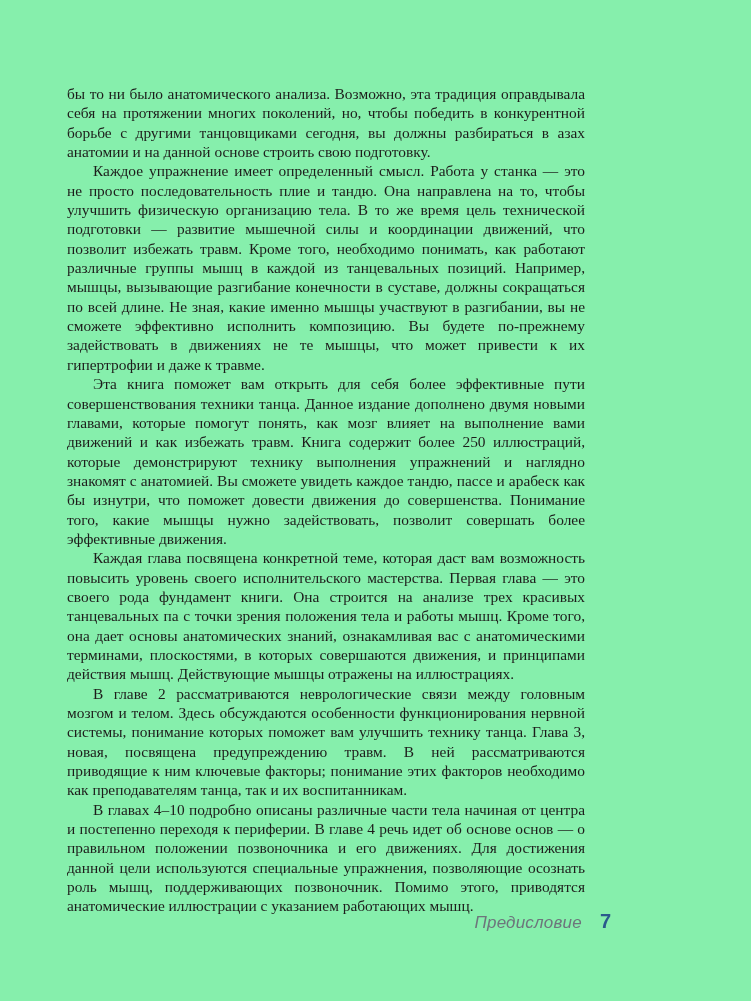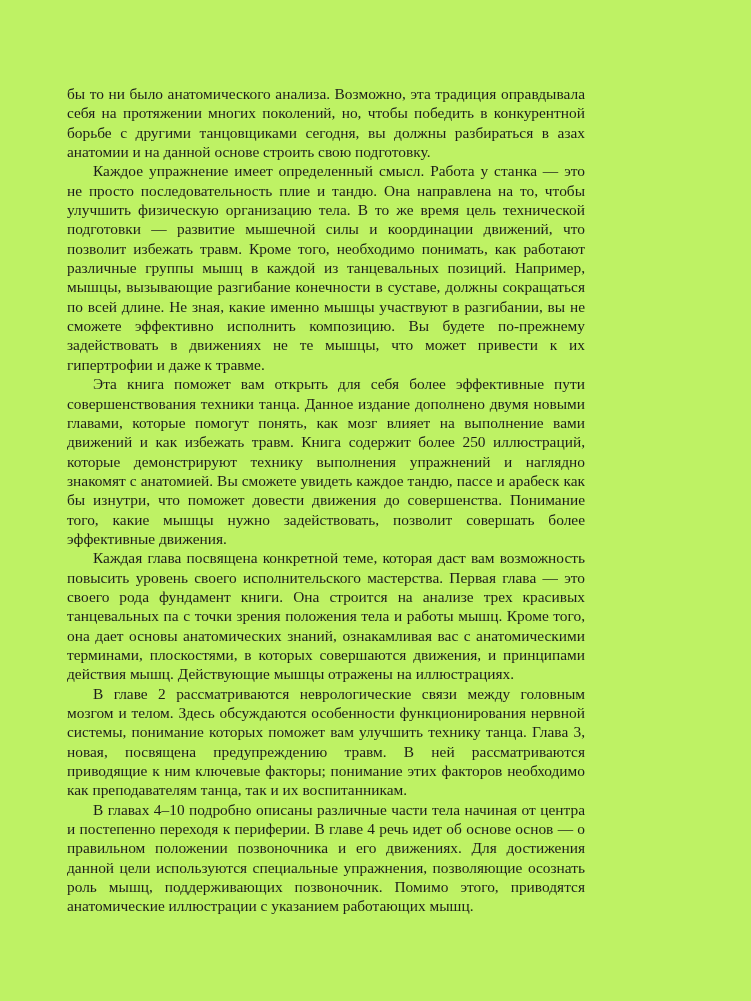--- a/index.html
+++ b/index.html
@@ -4,21 +4,21 @@
 <style>
   html, body {
     margin: 0;
     padding: 0;
     background: #ffffff;
   }
   .page {
     position: relative;
     width: 751px;
     height: 1001px;
-    background: #bef264;
+    background: #86efac;
     overflow: hidden;
     font-family: "Liberation Serif", serif;
   }
   .text-column {
     position: absolute;
     left: 67px;
     top: 84px;
     width: 518px;
     color: #1d1d1b;
     font-size: 15.4px;
@@ -64,13 +64,17 @@
 <div class="page">
   <div class="text-column" id="paragraphs-container">
       <p class="no-indent">бы то ни было анатомического анализа. Возможно, эта традиция оправдывала себя на протяжении многих поколений, но, чтобы победить в конкурентной борьбе с другими танцовщиками сегодня, вы должны разбираться в азах анатомии и на данной основе строить свою подготовку.</p>
       <p>Каждое упражнение имеет определенный смысл. Работа у станка — это не просто последовательность плие и тандю. Она направлена на то, чтобы улучшить физическую организацию тела. В то же время цель технической подготовки — развитие мышечной силы и координации движений, что позволит избежать травм. Кроме того, необходимо понимать, как работают различные группы мышц в каждой из танцевальных позиций. Например, мышцы, вызывающие разгибание конечности в суставе, должны сокращаться по всей длине. Не зная, какие именно мышцы участвуют в разгибании, вы не сможете эффективно исполнить композицию. Вы будете по-прежнему задействовать в движениях не те мышцы, что может привести к их гипертрофии и даже к травме.</p>
       <p>Эта книга поможет вам открыть для себя более эффективные пути совершенствования техники танца. Данное издание дополнено двумя новыми главами, которые помогут понять, как мозг влияет на выполнение вами движений и как избежать травм. Книга содержит более 250 иллюстраций, которые демонстрируют технику выполнения упражнений и наглядно знакомят с анатомией. Вы сможете увидеть каждое тандю, пассе и арабеск как бы изнутри, что поможет довести движения до совершенства. Понимание того, какие мышцы нужно задействовать, позволит совершать более эффективные движения.</p>
       <p>Каждая глава посвящена конкретной теме, которая даст вам возможность повысить уровень своего исполнительского мастерства. Первая глава — это своего рода фундамент книги. Она строится на анализе трех красивых танцевальных па с точки зрения положения тела и работы мышц. Кроме того, она дает основы анатомических знаний, ознакамливая вас с анатомическими терминами, плоскостями, в которых совершаются движения, и принципами действия мышц. Действующие мышцы отражены на иллюстрациях.</p>
       <p>В главе 2 рассматриваются неврологические связи между головным мозгом и телом. Здесь обсуждаются особенности функционирования нервной системы, понимание которых поможет вам улучшить технику танца. Глава 3, новая, посвящена предупреждению травм. В ней рассматриваются приводящие к ним ключевые факторы; понимание этих факторов необходимо как преподавателям танца, так и их воспитанникам.</p>
       <p>В главах 4–10 подробно описаны различные части тела начиная от центра и постепенно переходя к периферии. В главе 4 речь идет об основе основ — о правильном положении позвоночника и его движениях. Для достижения данной цели используются специальные упражнения, позволяющие осознать роль мышц, поддерживающих позвоночник. Помимо этого, приводятся анатомические иллюстрации с указанием работающих мышц.</p>
     </div>
 
+  <div class="footer">
+    <span class="section-label">Предисловие</span>
+    <span class="page-number">7</span>
+  </div>
 </div>
 
 </body></html>

